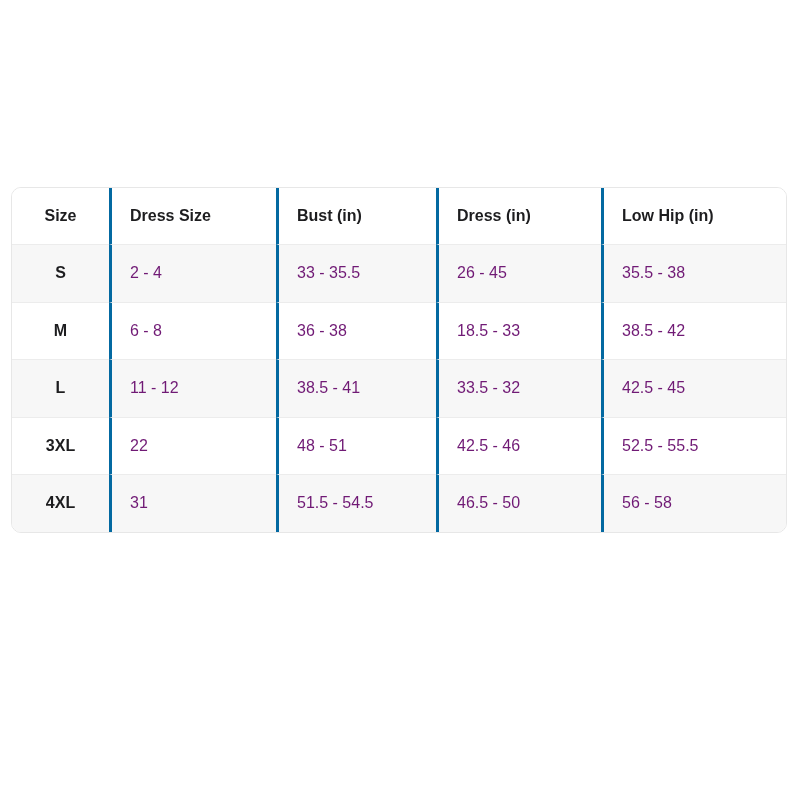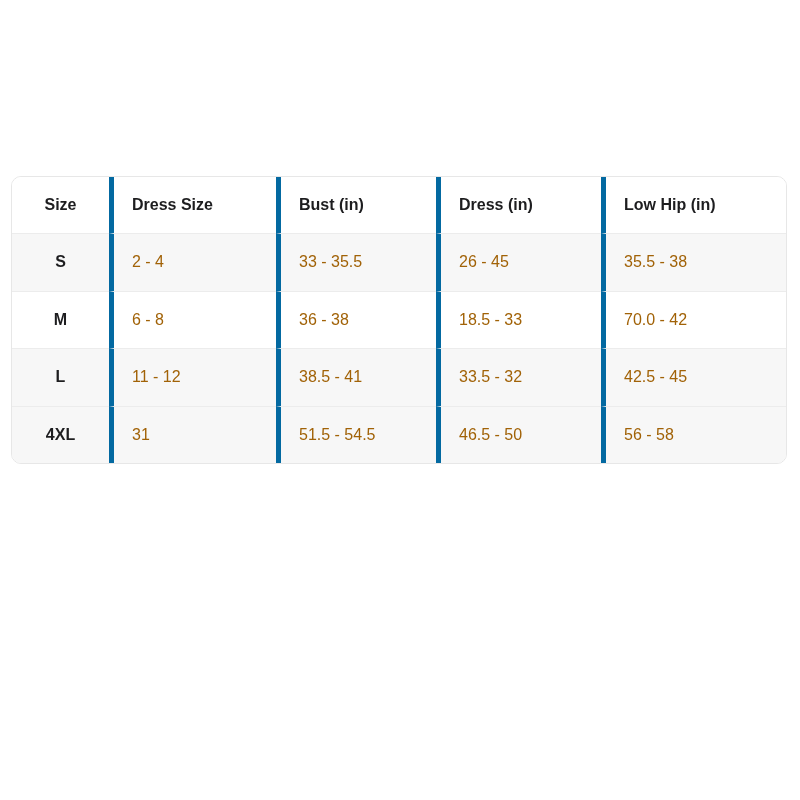--- a/index.html
+++ b/index.html
@@ -7,21 +7,21 @@
     width: 800px;
     height: 800px;
     background: #ffffff;
     font-family: "Liberation Sans", sans-serif;
   }
   body { position: relative; overflow: hidden; }
 
   .table-card {
     position: absolute;
     left: 11px;
-    top: 176px;
+    top: 187px;
     width: 776px;
     background: #ffffff;
     border: 1px solid #e7e7e7;
     border-radius: 10px;
     overflow: hidden;
   }
 
   table {
     width: 100%;
     border-collapse: separate;
@@ -40,25 +40,25 @@
 
   thead th {
     height: 56px;
     font-weight: bold;
     color: #1d1d1f;
     background: #ffffff;
   }
 
   tbody td {
     height: 57.5px;
-    color: #a16207;
+    color: #701a75;
     border-top: 1px solid #ececec;
   }
 
-  th + th, td + td { border-left: 5px solid #0369a1; }
+  th + th, td + td { border-left: 3px solid #0369a1; }
 
   th:first-child, td:first-child {
     text-align: center;
     padding: 0;
   }
 
   tbody td:first-child {
     font-weight: bold;
     color: #1d1d1f;
   }
@@ -93,28 +93,35 @@
         <td>2 - 4</td>
         <td>33 - 35.5</td>
         <td>26 - 45</td>
         <td>35.5 - 38</td>
       </tr>
       <tr class="row-plain">
         <td>M</td>
         <td>6 - 8</td>
         <td>36 - 38</td>
         <td>18.5 - 33</td>
-        <td>70.0 - 42</td>
+        <td>38.5 - 42</td>
       </tr>
       <tr class="row-alt">
         <td>L</td>
         <td>11 - 12</td>
         <td>38.5 - 41</td>
         <td>33.5 - 32</td>
         <td>42.5 - 45</td>
+      </tr>
+      <tr class="row-plain">
+        <td>3XL</td>
+        <td>22</td>
+        <td>48 - 51</td>
+        <td>42.5 - 46</td>
+        <td>52.5 - 55.5</td>
       </tr>
       <tr class="row-alt">
         <td>4XL</td>
         <td>31</td>
         <td>51.5 - 54.5</td>
         <td>46.5 - 50</td>
         <td>56 - 58</td>
       </tr>
     </tbody>
   </table>

